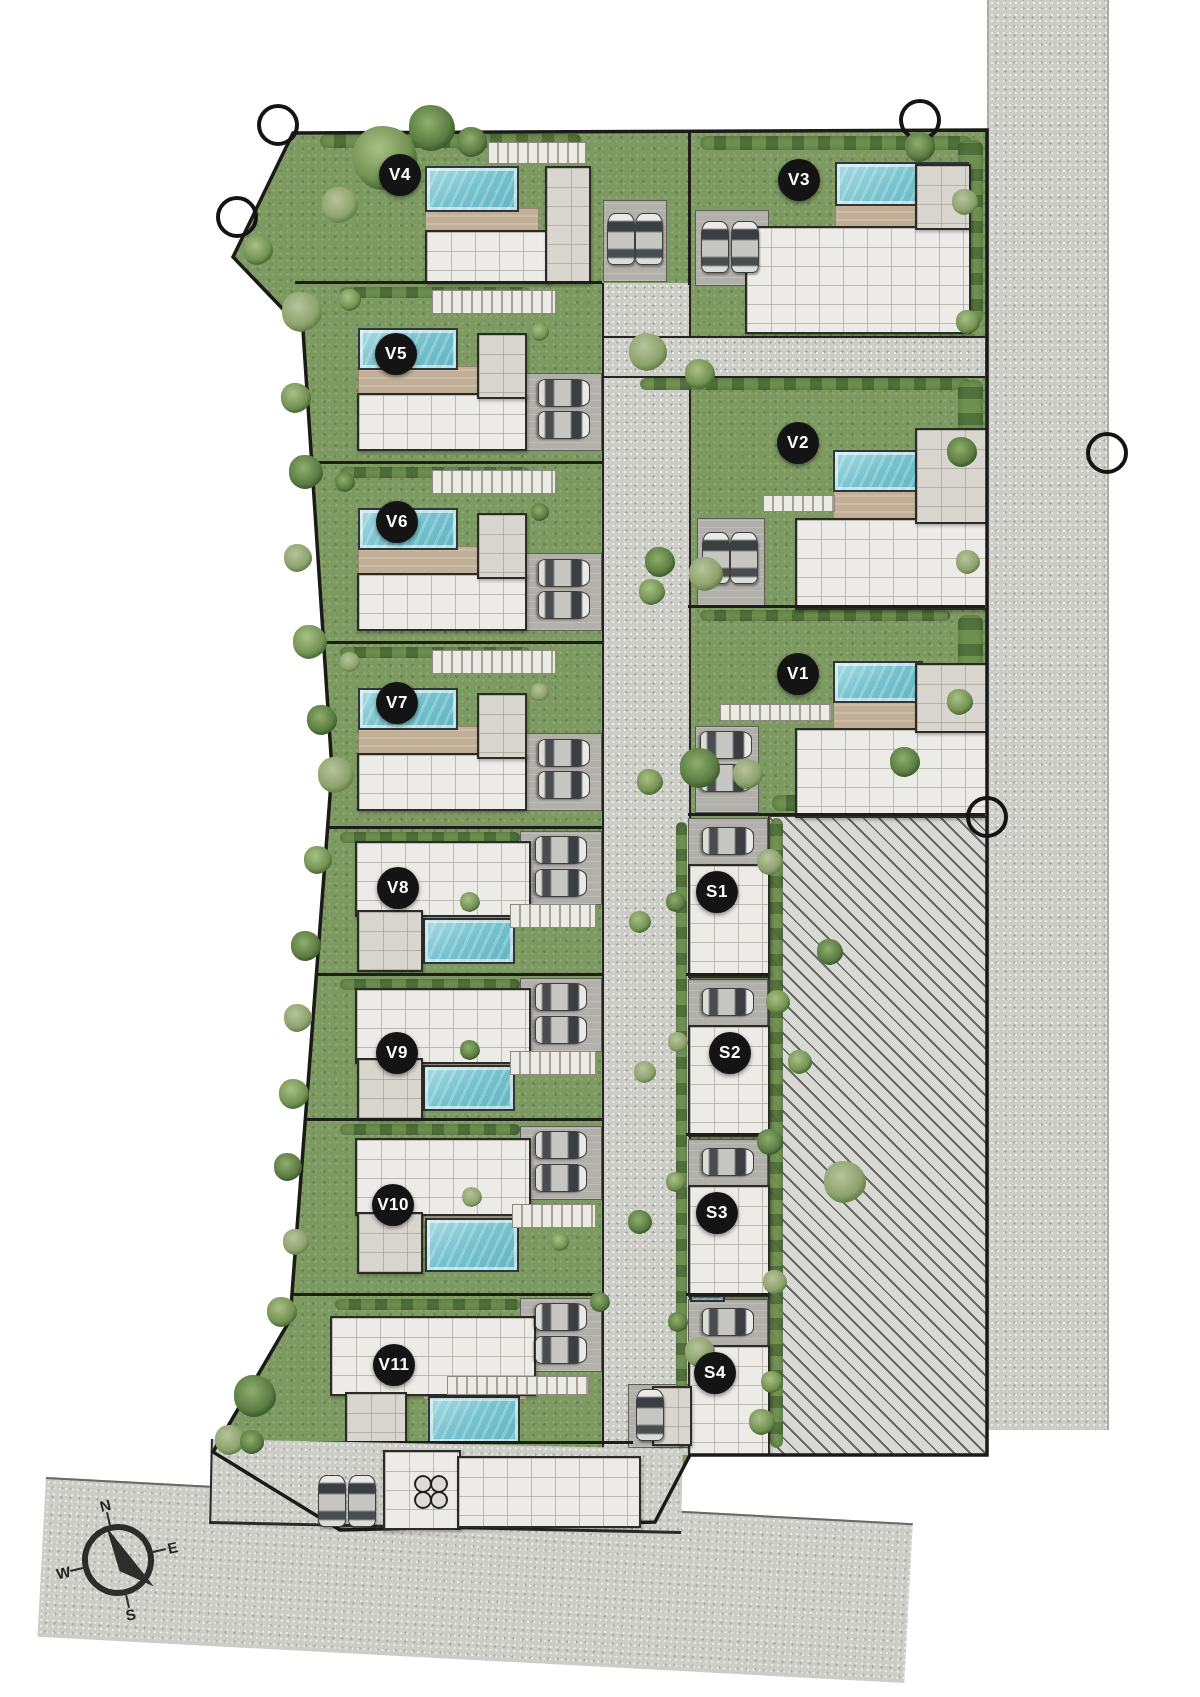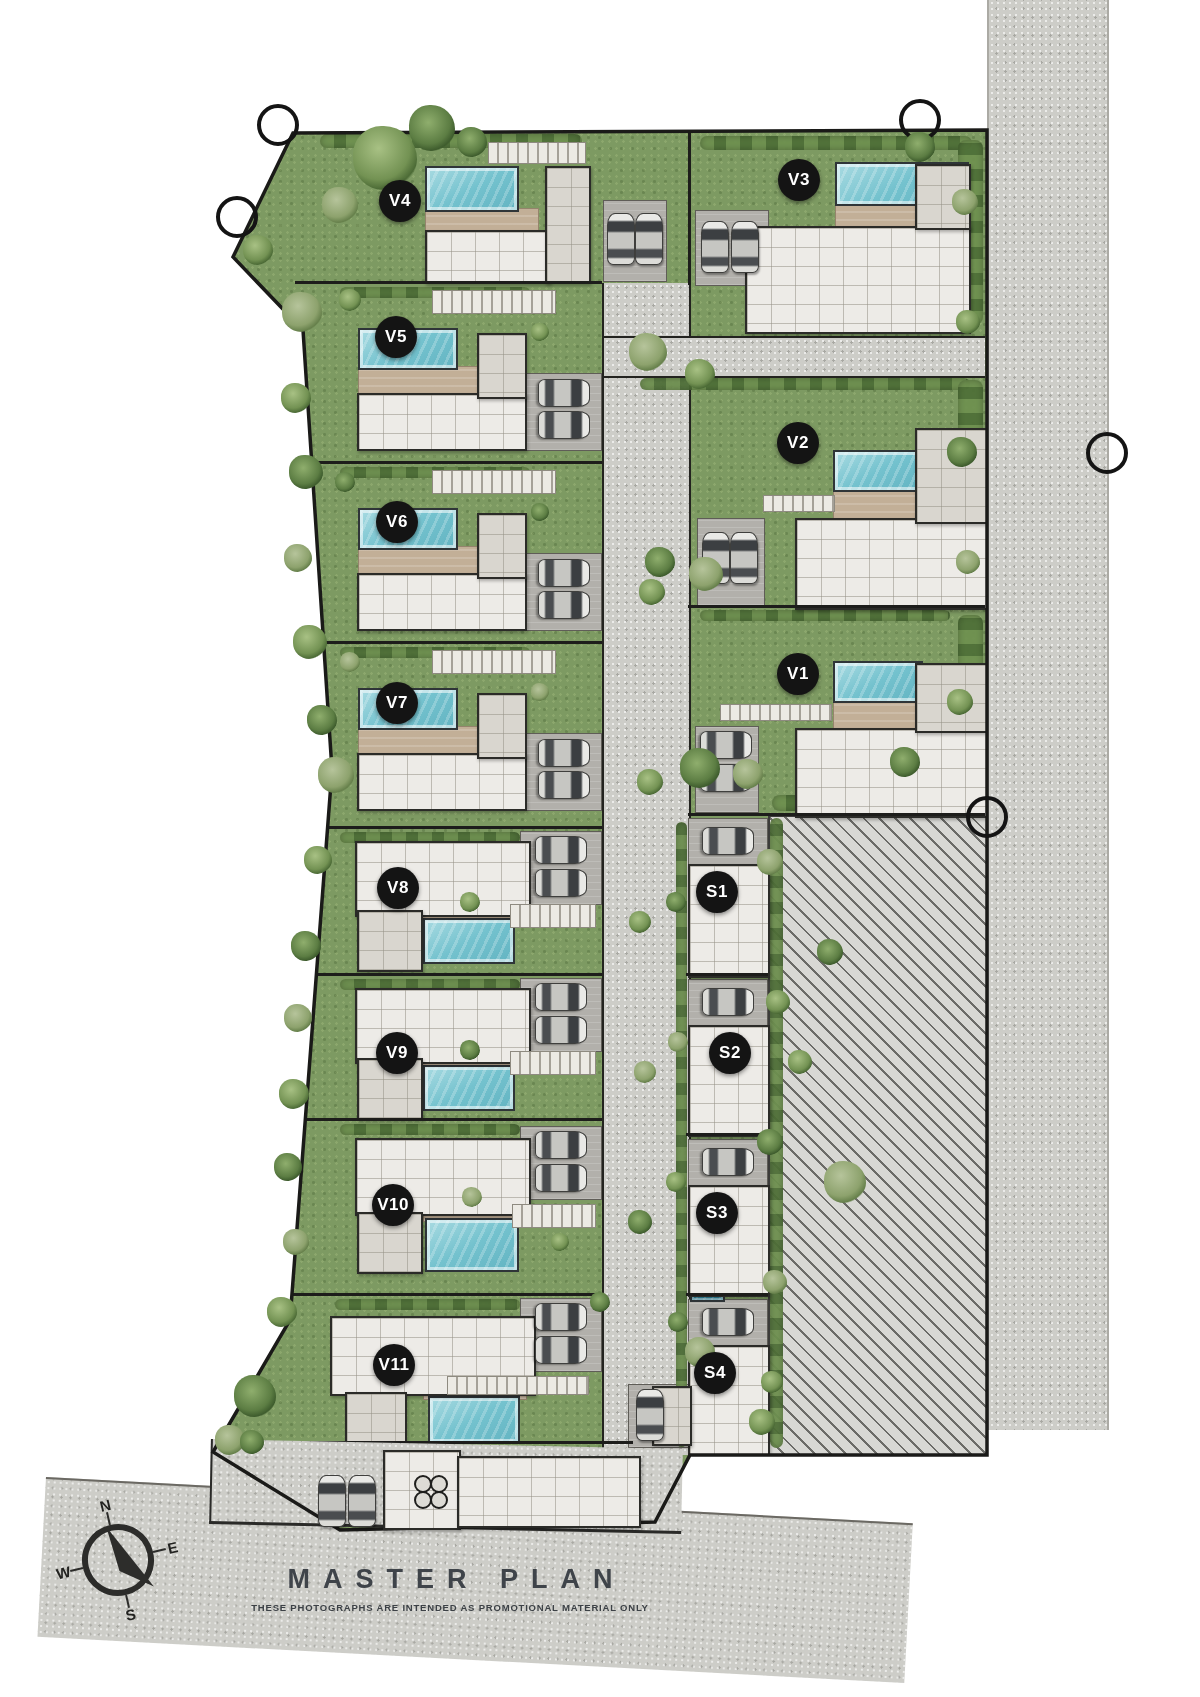--- a/index.html
+++ b/index.html
@@ -316,22 +316,22 @@
       <div class="abs house" style="left: 457px; top: 1456px; width: 180px; height: 68px;"></div>
       <div class="abs car" style="left: 318px; top: 1475px; width: 26px; height: 50px;"></div>
       <div class="abs car" style="left: 348px; top: 1475px; width: 26px; height: 50px;"></div>
       <div class="abs rcircle" style="left: 414px; top: 1475px; width: 14px; height: 14px;"></div>
       <div class="abs rcircle" style="left: 430px; top: 1475px; width: 14px; height: 14px;"></div>
       <div class="abs rcircle" style="left: 414px; top: 1491px; width: 14px; height: 14px;"></div>
       <div class="abs rcircle" style="left: 430px; top: 1491px; width: 14px; height: 14px;"></div>
       <div class="abs badge" style="left: 798px; top: 674px;">V1</div>
       <div class="abs badge" style="left: 798px; top: 443px;">V2</div>
       <div class="abs badge" style="left: 799px; top: 180px;">V3</div>
-      <div class="abs badge" style="left: 400px; top: 201px;">V4</div>
-      <div class="abs badge" style="left: 396px; top: 337px;">V5</div>
+      <div class="abs badge" style="left: 400px; top: 175px;">V4</div>
+      <div class="abs badge" style="left: 396px; top: 354px;">V5</div>
       <div class="abs badge" style="left: 397px; top: 522px;">V6</div>
       <div class="abs badge" style="left: 397px; top: 703px;">V7</div>
       <div class="abs badge" style="left: 398px; top: 888px;">V8</div>
       <div class="abs badge" style="left: 397px; top: 1053px;">V9</div>
       <div class="abs badge" style="left: 393px; top: 1205px;">V10</div>
       <div class="abs badge" style="left: 394px; top: 1365px;">V11</div>
       <div class="abs badge" style="left: 717px; top: 892px;">S1</div>
       <div class="abs badge" style="left: 716px; top: 1053px; margin-left: 14px;">S2</div>
       <div class="abs badge" style="left: 717px; top: 1213px;">S3</div>
       <div class="abs badge" style="left: 715px; top: 1373px;">S4</div>
@@ -345,17 +345,13 @@
     <div class="tick" style="left:1px;top:49px;width:13px;height:2px;"></div>
     <span class="letter" style="left:50px;top:-6px;">N</span>
     <span class="letter" style="left:106px;top:50px;">E</span>
     <span class="letter" style="left:50px;top:106px;">S</span>
     <span class="letter" style="left:-6px;top:50px;">W</span>
     <svg width="100" height="100" viewBox="0 0 100 100">
       <polygon points="46,15 79,84 49,61" fill="#2d2d2b"></polygon>
     </svg>
   </div>
 
-  <div class="abs titleblock">
-    <div class="title">MASTER PLAN</div>
-    <div class="subtitle">THESE PHOTOGRAPHS ARE INTENDED AS PROMOTIONAL MATERIAL ONLY</div>
-  </div>
 </div>
 
 </body></html>

